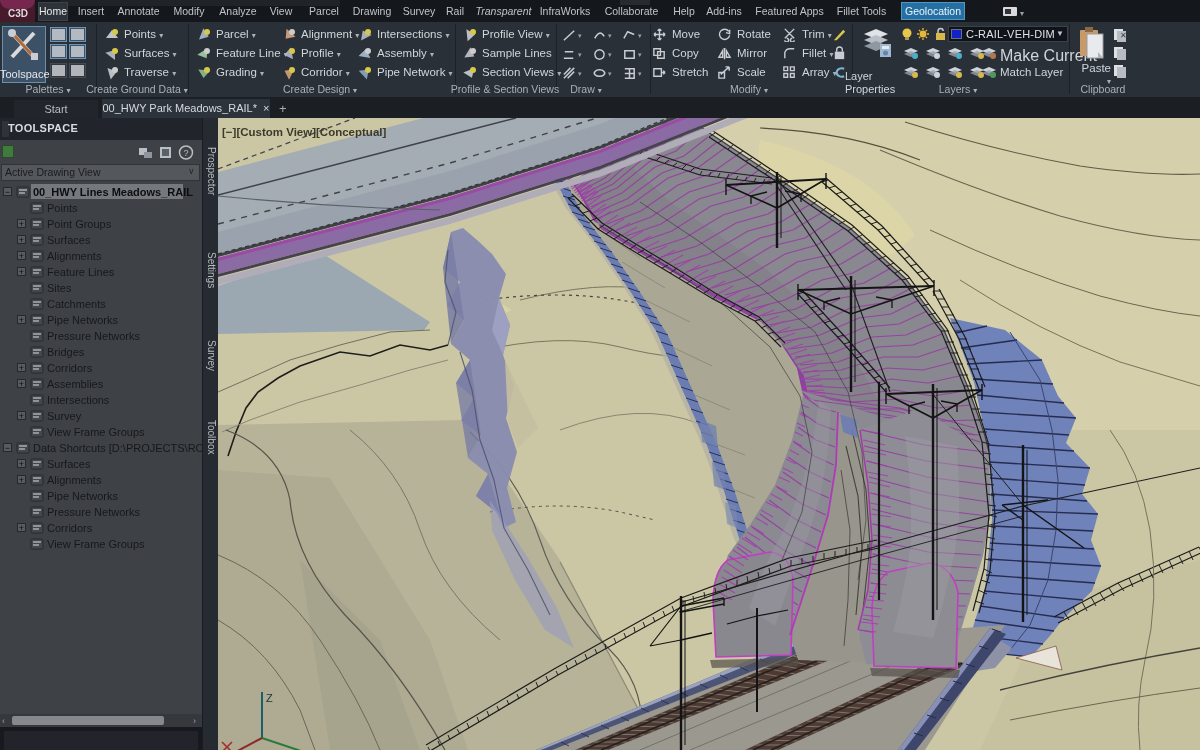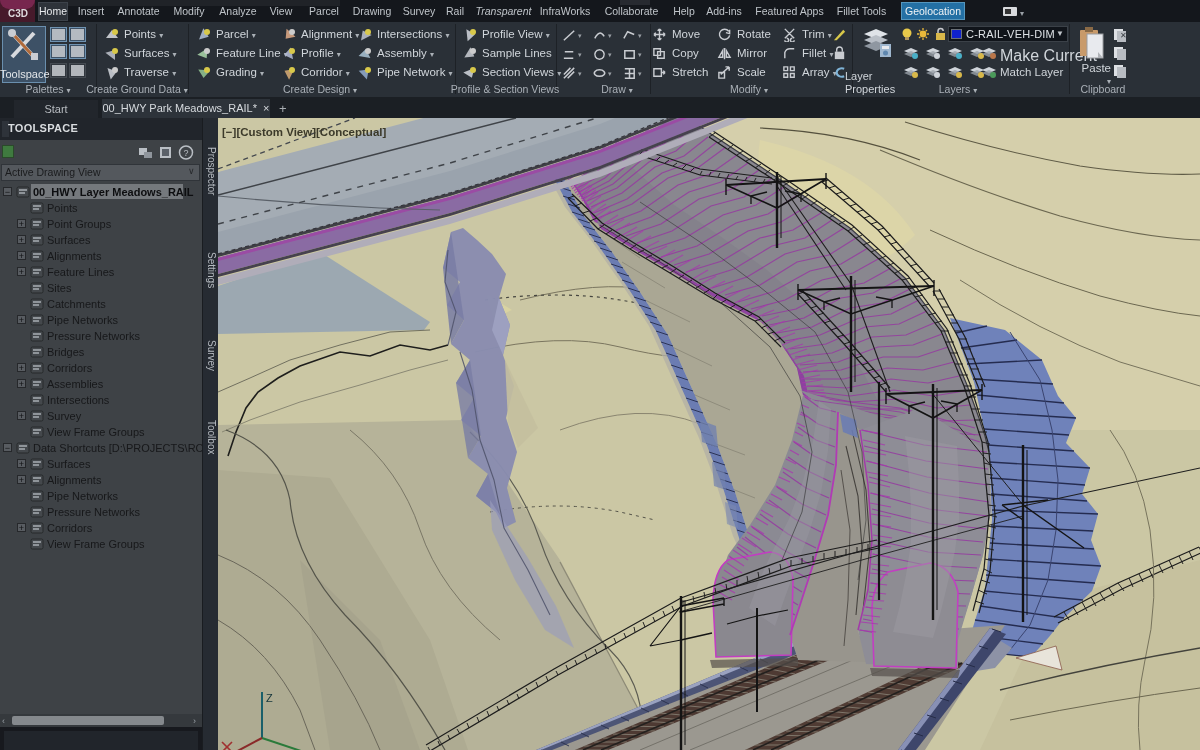--- a/index.html
+++ b/index.html
@@ -46,21 +46,21 @@
 <div class="sep" style="left:188px"></div>
 <div class="sep" style="left:455px"></div>
 <div class="sep" style="left:556px"></div>
 <div class="sep" style="left:650px"></div>
 <div class="sep" style="left:852px"></div>
 <div class="sep" style="left:1069px"></div>
 <div class="plabel" style="left:-22px;width:140px;">Palettes <span class="car">▾</span></div>
 <div class="plabel" style="left:67px;width:140px;">Create Ground Data <span class="car">▾</span></div>
 <div class="plabel" style="left:250px;width:140px;">Create Design <span class="car">▾</span></div>
 <div class="plabel" style="left:435px;width:140px;">Profile &amp; Section Views</div>
-<div class="plabel" style="left:547px;width:140px;">Draw <span class="car">▾</span></div>
+<div class="plabel" style="left:516px;width:140px;">Draw <span class="car">▾</span></div>
 <div class="plabel" style="left:679px;width:140px;">Modify <span class="car">▾</span></div>
 <div class="plabel" style="left:888px;width:140px;">Layers <span class="car">▾</span></div>
 <div class="plabel" style="left:1033px;width:140px;">Clipboard</div>
 <div class="abs" style="left:2px;top:26px;width:44px;height:57px;background:#3d5166;border:1px solid #6a8fae"></div>
 <svg class="abs" style="left:4px;top:27px" width="40" height="38" viewBox="0 0 40 38">
 <g stroke="#d8dade" stroke-width="4" fill="none">
       <path d="M8 6 L30 30"></path>
       <path d="M30 6 L8 30"></path>
     </g>
 <g stroke="#b06a3a" stroke-width="3" fill="none">
@@ -359,21 +359,21 @@
 <div class="abs" style="left:1px;top:164px;width:199px;height:17px;background:#54585d;border:1px solid #303439"></div>
 <div class="abs" style="left:5px;top:166px;font-size:10.5px;color:#1a1b1d">Active Drawing View</div>
 <div class="abs" style="left:188px;top:166px;font-size:9px;color:#26282b">∨</div>
 <div class="abs" style="left:3px;top:187px;width:9px;height:9px;background:#585c61;border:1px solid #26282b;font-size:9px;line-height:8px;text-align:center;color:#101113">−</div>
 <svg class="abs" style="left:16px;top:186px" width="14" height="12" viewBox="0 0 14 12">
     <rect x="1" y="1" width="12" height="10" rx="1.5" fill="#44484c" stroke="#26282a"></rect>
     <rect x="3" y="3" width="8" height="2" fill="#8f9499"></rect>
     <rect x="3" y="6" width="6" height="2" fill="#8f9499"></rect>
   </svg>
 <div class="abs" style="left:31px;top:184px;width:152px;height:15px;background:#75797d"></div>
-<div class="trow" style="left:33px;top:184px;font-weight:bold;color:#0d0e10">00_HWY Layer Meadows_RAIL</div>
+<div class="trow" style="left:33px;top:184px;font-weight:bold;color:#0d0e10">00_HWY Lines Meadows_RAIL</div>
 <svg class="abs" style="left:30px;top:202px" width="14" height="12" viewBox="0 0 14 12">
     <rect x="1" y="1" width="12" height="10" rx="1.5" fill="#44484c" stroke="#26282a"></rect>
     <rect x="3" y="3" width="8" height="2" fill="#8f9499"></rect>
     <rect x="3" y="6" width="6" height="2" fill="#8f9499"></rect>
   </svg>
 <div class="trow" style="left:47px;top:200px">Points</div>
 <div class="abs" style="left:17px;top:219px;width:9px;height:9px;background:#585c61;border:1px solid #26282b;font-size:9px;line-height:8px;text-align:center;color:#101113">+</div>
 <svg class="abs" style="left:30px;top:218px" width="14" height="12" viewBox="0 0 14 12">
     <rect x="1" y="1" width="12" height="10" rx="1.5" fill="#44484c" stroke="#26282a"></rect>
     <rect x="3" y="3" width="8" height="2" fill="#8f9499"></rect>

